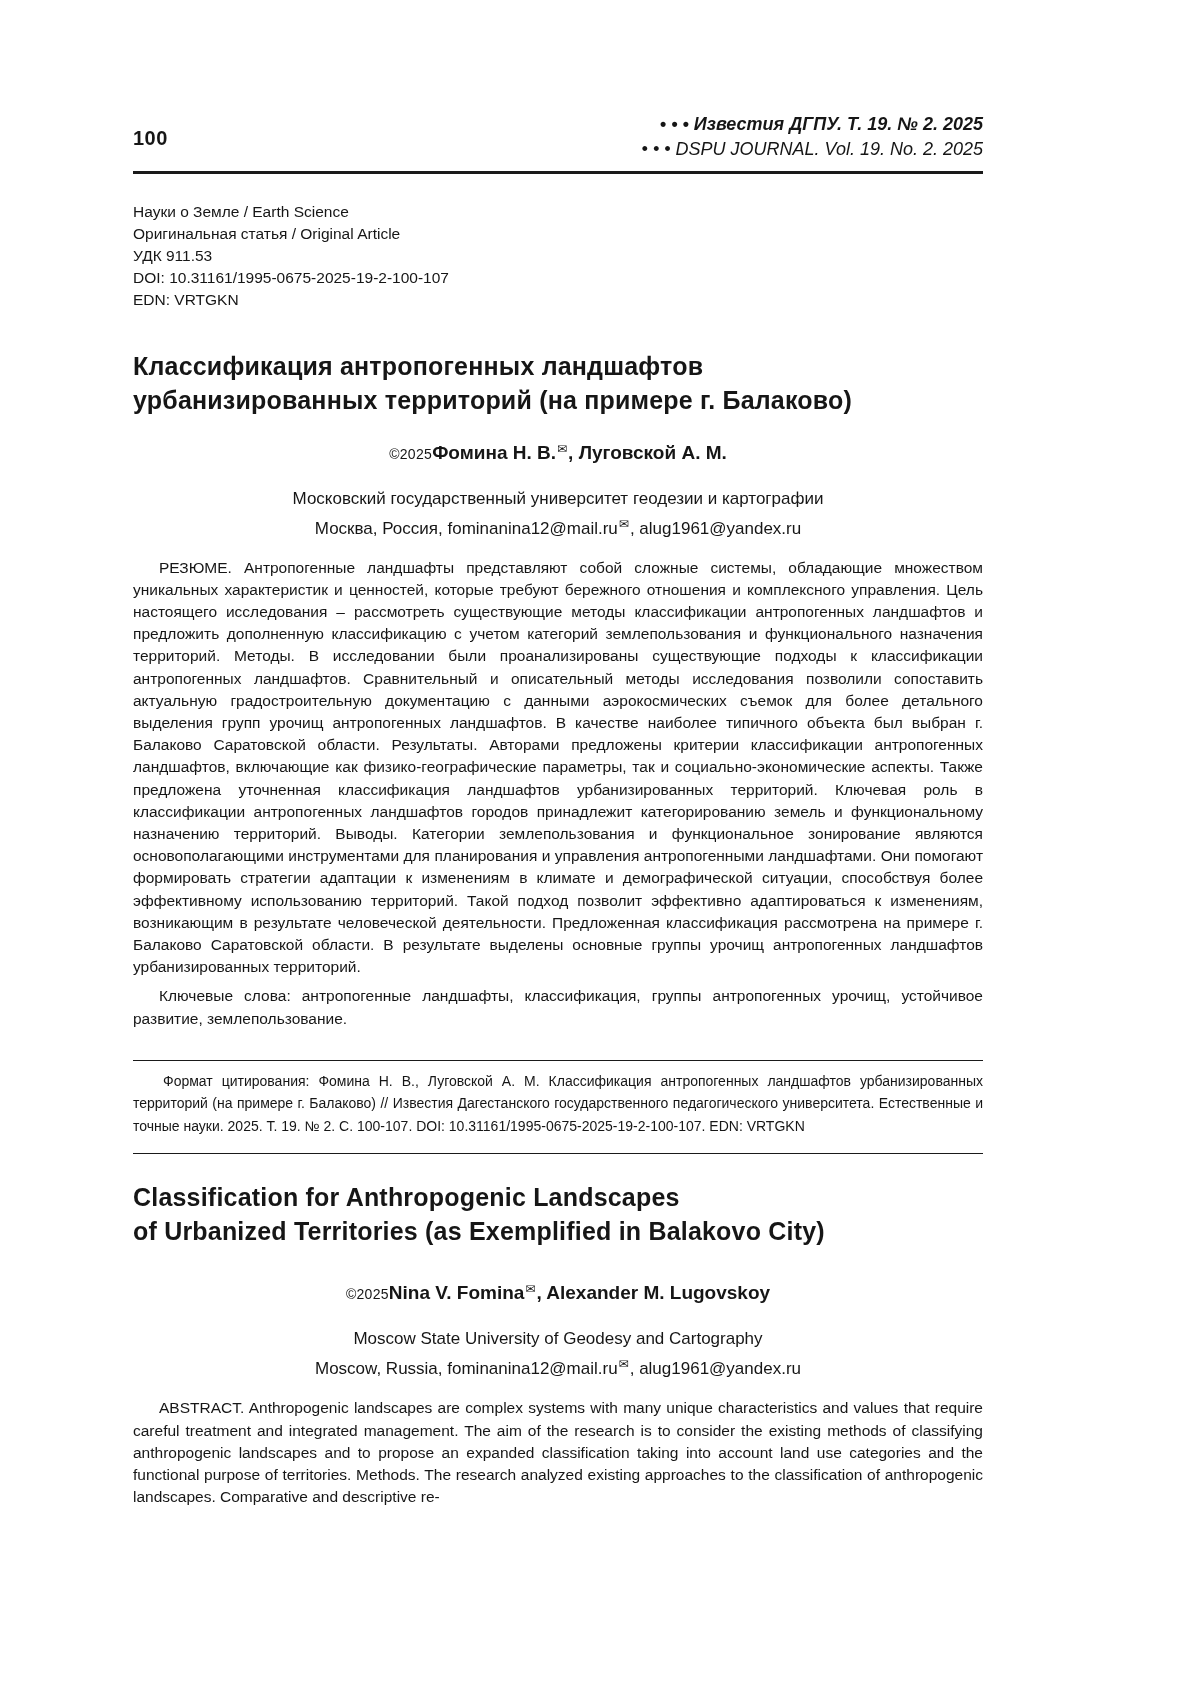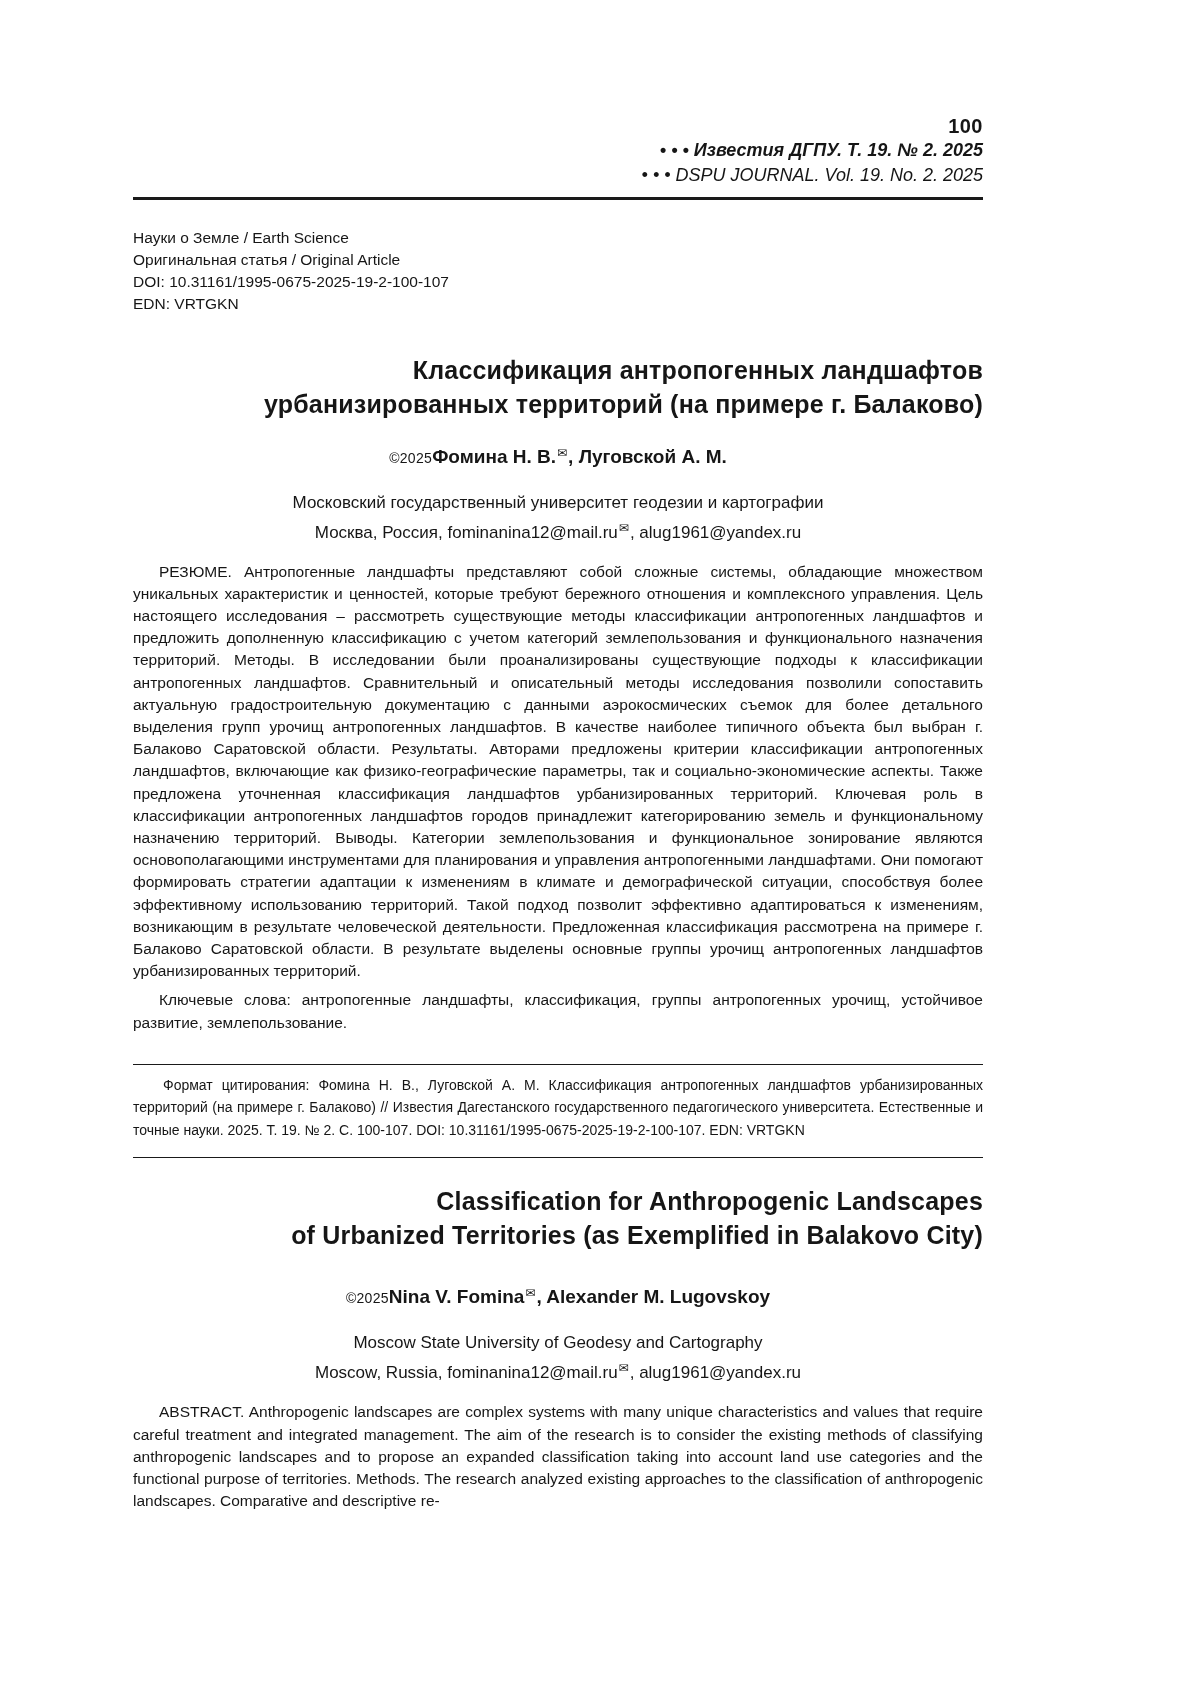--- a/index.html
+++ b/index.html
@@ -11,34 +11,34 @@
     -webkit-font-smoothing:antialiased;
   }
   .page {
     width:1200px; height:1697px;
     padding:112px 217px 40px 133px;
     overflow:hidden;
     background:#ffffff;
   }
 
   
-  .header { display:flex; justify-content:space-between; align-items:flex-end;flex-direction:column; }
+  .header { display:flex; justify-content:space-between; align-items:center; }
   .page-num { font-size:20px; font-weight:700; padding-top:3px; letter-spacing:0.5px; }
   .journal { text-align:right; }
   .j-ru { font-size:18px; font-weight:700; font-style:italic; line-height:25px; }
   .j-en { font-size:18px; font-weight:400; font-style:italic; line-height:25px; }
   .rule-header { height:2.5px; background:#1a1a1a; margin-top:9px; }
   .rule-thin { height:1.5px; background:#1a1a1a; }
   .rule-top { margin-top:30px; }
 
   
   .meta { margin-top:27px; font-size:15.5px; line-height:22px; }
 
   
-  .title { margin-top:38px; text-align:right; font-size:25px; font-weight:700; line-height:34px; letter-spacing:0.2px; }
+  .title { margin-top:38px; text-align:left; font-size:25px; font-weight:700; line-height:34px; letter-spacing:0.2px; }
   .tl { display:block; }
 
   
   .authors { margin-top:25px; text-align:center; font-size:19px; font-weight:700; }
   .copyright { font-weight:400; font-size:14px; letter-spacing:0.3px; }
   .env { font-size:12px; font-weight:400; vertical-align:6px; margin:0 1px; }
   .affil { margin-top:22px; text-align:center; font-size:17px; line-height:25px; }
   .contact { text-align:center; font-size:17px; line-height:27px; }
 
   
@@ -63,20 +63,21 @@
     <div class="journal">
       <div class="j-ru">• • • Известия ДГПУ. Т. 19. № 2. 2025</div>
       <div class="j-en">• • • DSPU JOURNAL. Vol. 19. No. 2. 2025</div>
     </div>
   </div>
   <div class="rule-header"></div>
 
   <div class="meta">
     <div>Науки о Земле / Earth Science</div>
     <div>Оригинальная статья / Original Article</div>
+    <div>УДК 911.53</div>
     <div>DOI: 10.31161/1995-0675-2025-19-2-100-107</div>
     <div>EDN: VRTGKN</div>
   </div>
 
   <h1 class="title">
     <span class="tl">Классификация антропогенных ландшафтов</span>
     <span class="tl">урбанизированных территорий (на примере г. Балаково)</span>
   </h1>
 
   <div class="authors"><span class="copyright">©2025</span><span>Фомина Н. В.</span><sup class="env">✉</sup><span>, </span><span>Луговской А. М.</span></div>

